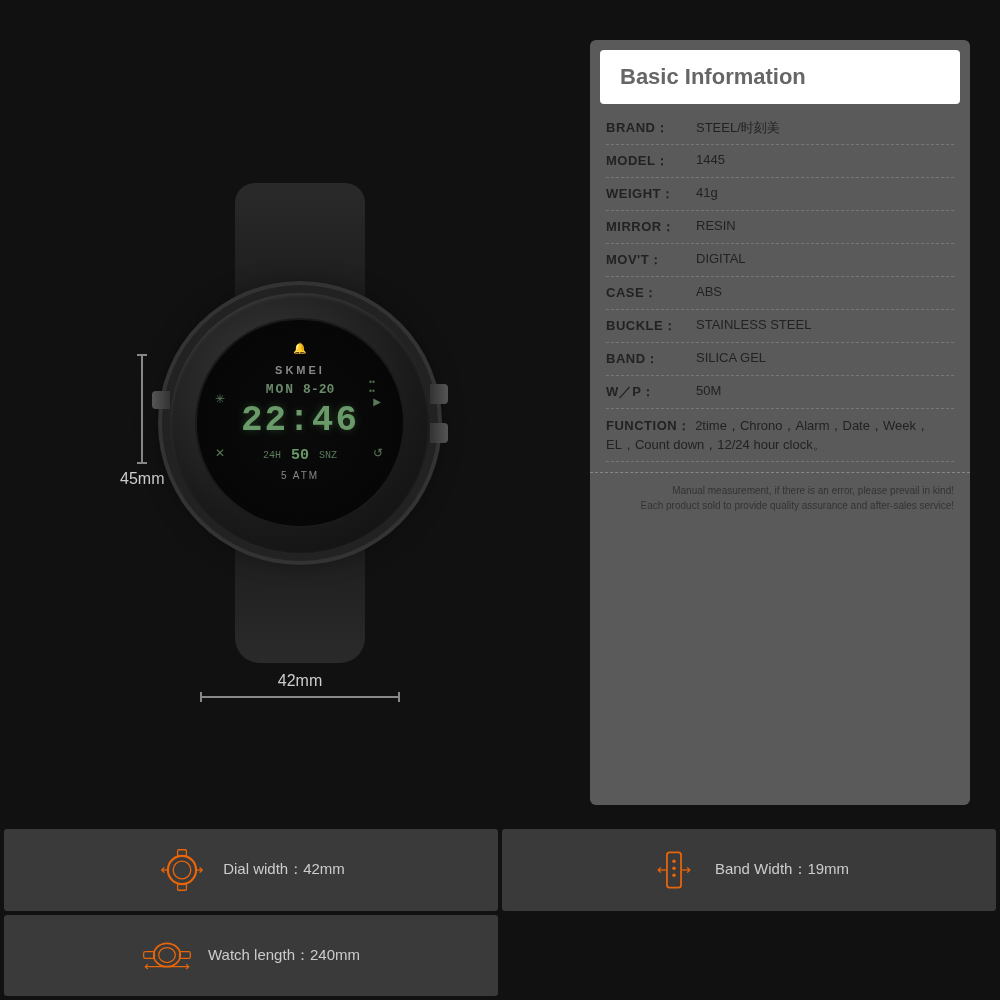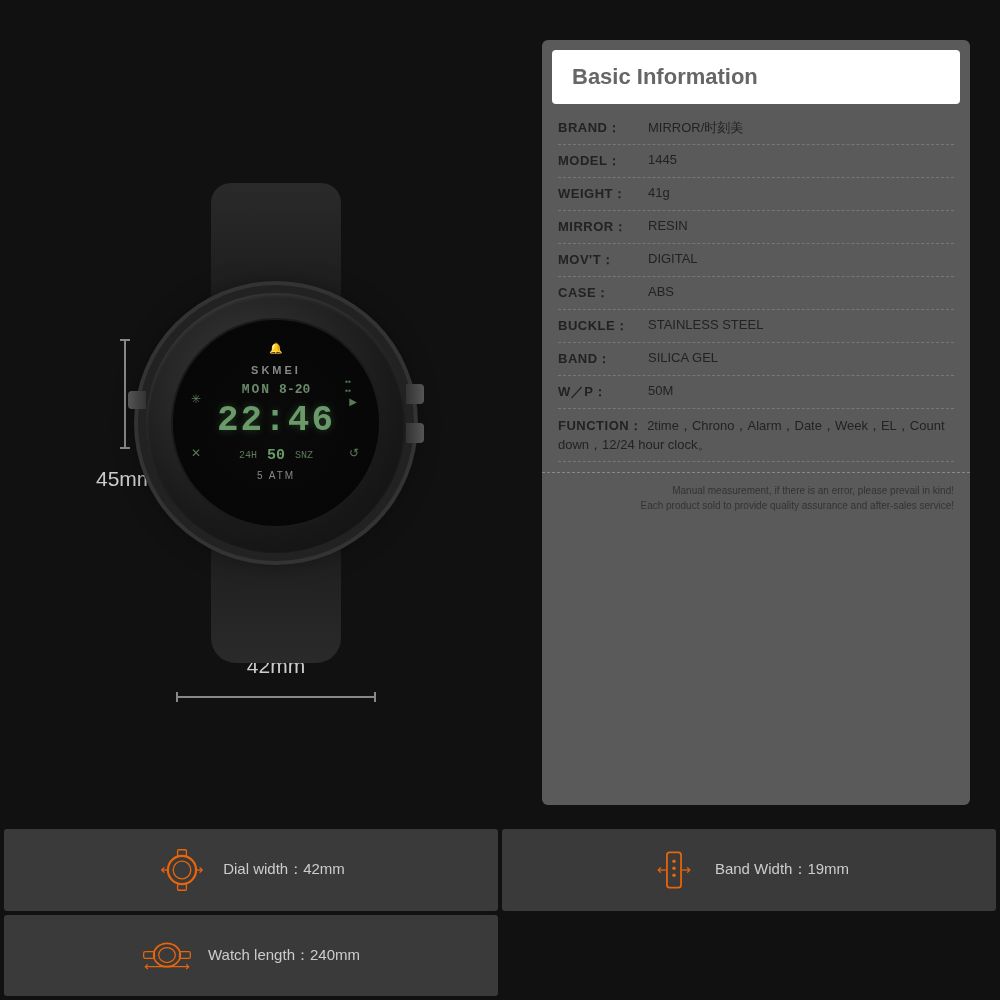--- a/index.html
+++ b/index.html
@@ -41,23 +41,23 @@
       position: relative;
       width: 380px;
       height: 560px;
       display: flex;
       align-items: center;
       justify-content: center;
     }
 
     .dim-text {
       color: #ccc;
-      font-size: 21px;
+      font-size: 16px;
       font-weight: 500;
-      margin: 16px 0;
+      margin: 4px 0;
     }
 
     
     .watch-body {
       position: relative;
       width: 320px;
       height: 480px;
       display: flex;
       align-items: center;
       justify-content: center;
@@ -265,21 +265,21 @@
     .icon-grid {
       position: absolute;
       right: 28px;
       top: 28%;
       color: #5a7a5a;
       font-size: 9px;
     }
 
     
     .info-section {
-      width: 428px;
+      width: 380px;
       display: flex;
       flex-direction: column;
     }
 
     .info-card {
       background: #5a5a5a;
       border-radius: 6px;
       padding: 0;
       flex: 1;
       overflow: hidden;
@@ -460,21 +460,21 @@
 
     <div class="info-section">
       <div class="info-card">
         <div class="info-header">
           <span class="info-header-text">Basic Information</span>
         </div>
         <div class="info-body">
 
           <div class="info-row">
             <span class="info-label">BRAND：</span>
-            <span class="info-value">MIRROR/时刻美</span>
+            <span class="info-value">STEEL/时刻美</span>
           </div>
 
           <div class="info-row">
             <span class="info-label">MODEL：</span>
             <span class="info-value">1445</span>
           </div>
 
           <div class="info-row">
             <span class="info-label">WEIGHT：</span>
             <span class="info-value">41g</span>

